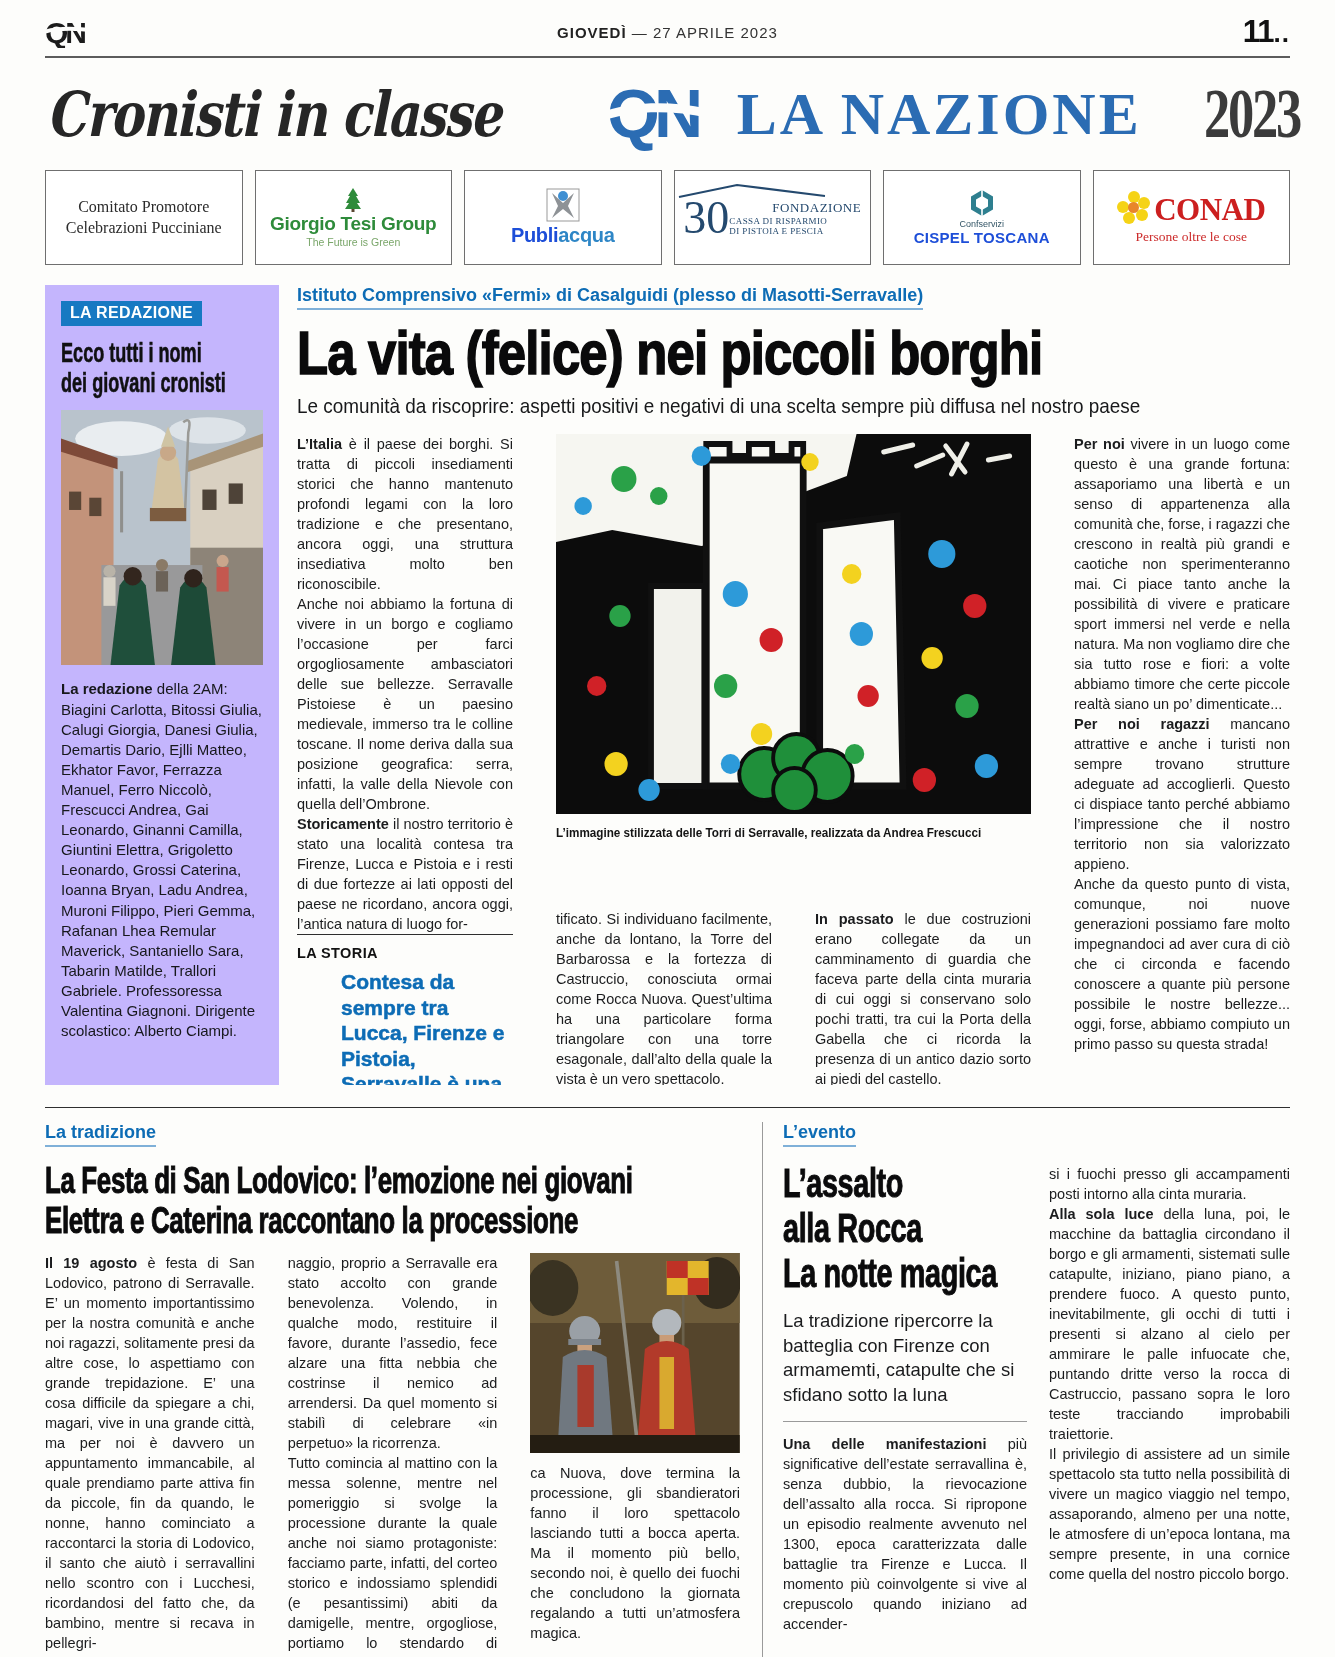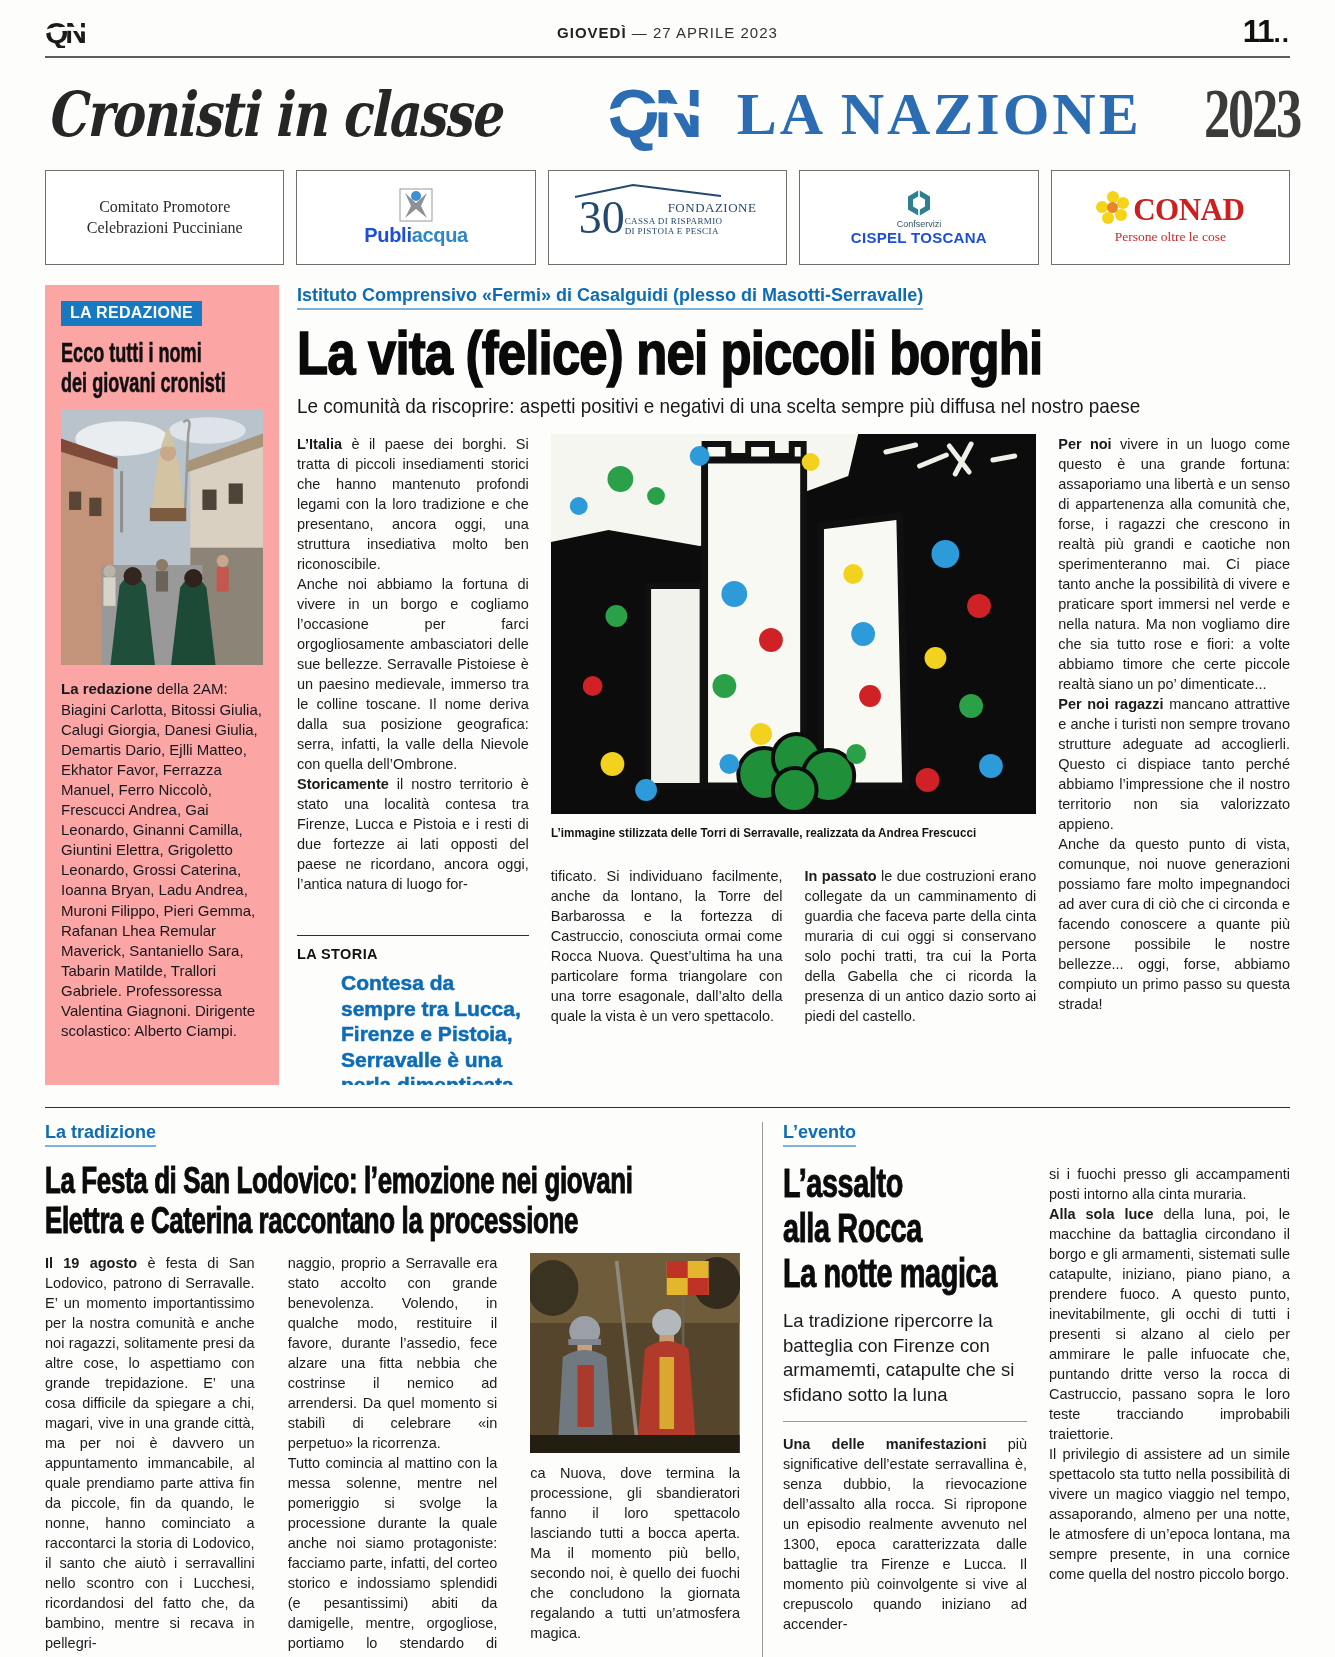--- a/index.html
+++ b/index.html
@@ -54,42 +54,42 @@
   .cis-icon svg { display:block; margin:0 auto 2px auto; }
   .cis-small { font-size:9px; color:#356; }
   .cis-title { font-size:15px; font-weight:bold; color:#1d4ed8; letter-spacing:.3px; }
   .conad-row { display:flex; align-items:center; justify-content:center; gap:3px; }
   .conad-title { font-family:"Liberation Serif", serif; font-weight:bold; font-size:31px; color:#cc1f1f; letter-spacing:-.5px; }
   .conad-tag { font-family:"Liberation Serif", serif; font-size:13.5px; color:#cc2a2a; margin-top:0; }
 
   
   .top-section { display:flex; gap:18px; margin-top:20px; height:800px; overflow:hidden; }
 
-  .sidebar { width:234px; flex:0 0 234px; background:#fca5a5; padding:16px 16px 10px 16px; }
+  .sidebar { width:234px; flex:0 0 234px; background:#c4b5fd; padding:16px 16px 10px 16px; }
   .red-label { display:inline-block; background:#1779c2; color:#fff; font-weight:bold;
     font-size:16px; padding:3px 9px 4px 9px; letter-spacing:.3px; }
   .red-title { margin:12px 0 12px 0; font-size:27px; line-height:1.12; color:#101012; font-weight:bold; }
   .red-title .cline { display:inline-block; white-space:nowrap; transform:scaleX(.67); transform-origin:0 50%; -webkit-text-stroke:.6px #101012; }
   .red-photo svg { width:100%; height:255px; display:block; }
   .red-names { margin-top:14px; font-size:15px; line-height:1.34; color:#17181c; }
   .red-names b { font-weight:bold; }
 
   .main-article { flex:1; min-width:0; }
   .kicker { display:inline-block; color:#0d6cb5; font-weight:bold; font-size:18px;
     border-bottom:2px solid #7fb0d8; padding-bottom:2px; margin-bottom:8px; }
   .headline { line-height:1; margin:4px 0 10px 0; }
   .headline .cline { display:inline-block; white-space:nowrap; font-size:62px; font-weight:bold;
     color:#0a0a0b; -webkit-text-stroke:1.6px #0a0a0b; letter-spacing:-1px;
     transform:scaleX(.82); transform-origin:0 50%; }
   .subtitle { margin:0 0 16px 0; }
   .subtitle .cline { display:inline-block; white-space:nowrap; font-size:21px; color:#17181a;
     transform:scaleX(.9); transform-origin:0 50%; }
 
   .main-grid { display:grid; grid-template-columns:repeat(4,1fr); grid-template-rows:418px 1fr;
-    column-gap:22px; height:664px; overflow:hidden; }
+    column-gap:22px; height:664px; overflow:hidden;gap:43px; }
   .mcol p { font-size:14.5px; line-height:1.38; text-align:justify; color:#1b1c1e; }
   .mcol p b { font-weight:bold; }
   .mcol1 { grid-area:1/1/3/2; display:flex; flex-direction:column; }
   .center-fig { grid-area:1/2/2/4; }
   .center-fig svg { width:100%; height:380px; display:block; }
   .fig-caption { margin-top:9px; }
   .fig-caption .cline { display:inline-block; white-space:nowrap; font-size:13px; font-weight:bold;
     color:#141414; transform:scaleX(.9); transform-origin:0 50%; }
   .mcol2 { grid-area:2/2/3/3; padding-top:14px; }
   .mcol3 { grid-area:2/3/3/4; padding-top:14px; }
@@ -152,20 +152,32 @@
     </div>
     <div class="brand">LA NAZIONE</div>
     <div class="year">2023</div>
   </div>
 
   <div class="sponsors">
     <div class="sponsor">
       <div class="comitato-text">
         <div>Comitato Promotore</div>
         <div>Celebrazioni Pucciniane</div>
+      </div>
+    </div>
+    <div class="sponsor">
+      <div>
+        <div class="tesi-tree">
+          <svg width="18" height="24" viewBox="0 0 18 24">
+            <polygon points="9,0 14,8 12,8 16,15 13,15 17,21 1,21 5,15 2,15 6,8 4,8" fill="#2e8b3a"></polygon>
+            <rect x="7.5" y="21" width="3" height="3" fill="#5a4632"></rect>
+          </svg>
+        </div>
+        <div class="tesi-title">Giorgio Tesi Group</div>
+        <div class="tesi-tag">The Future is Green</div>
       </div>
     </div>
     <div class="sponsor">
       <div>
         <div class="publi-icon">
           <svg width="34" height="34" viewBox="0 0 34 34">
             <rect x="1" y="1" width="32" height="32" fill="none" stroke="#999" stroke-width="1"></rect>
             <path d="M6,5 L17,15 L28,5 L22,18 L28,30 L17,21 L6,30 L12,18 Z" fill="#8e9296"></path>
             <circle cx="17" cy="8" r="5" fill="#3f8fd2"></circle>
           </svg>

